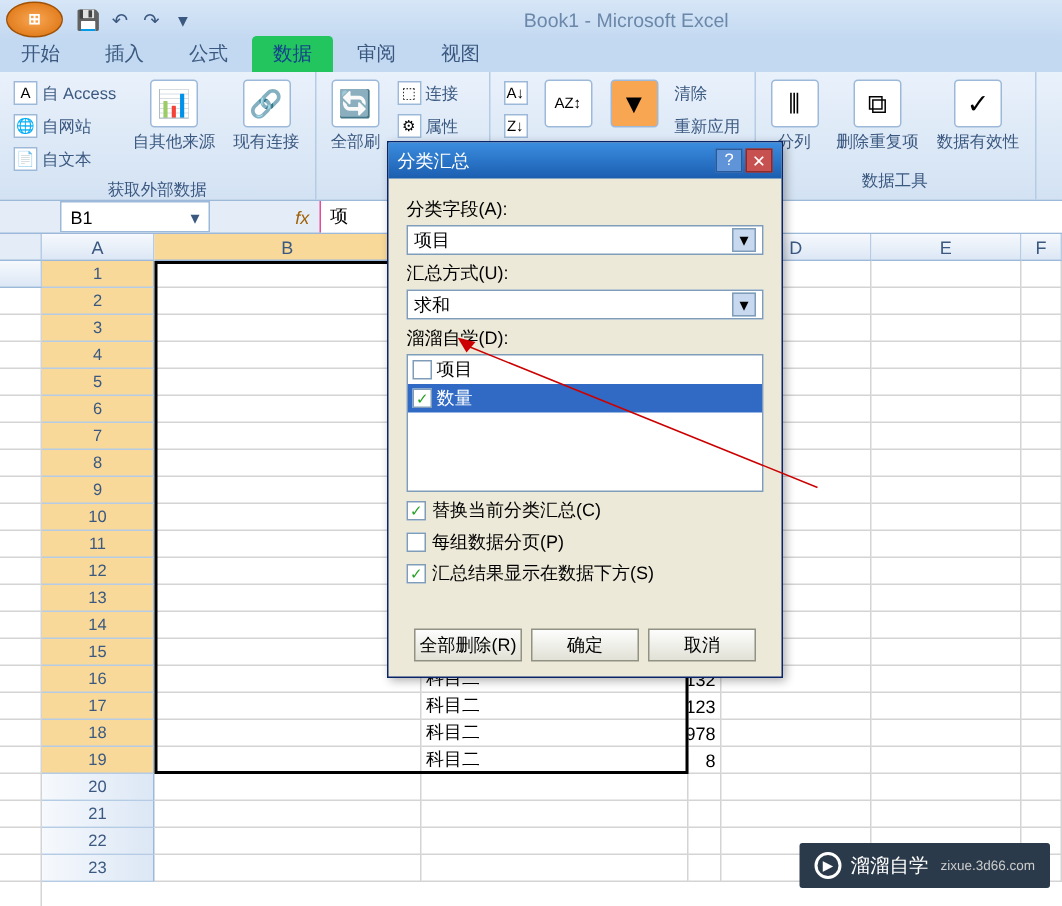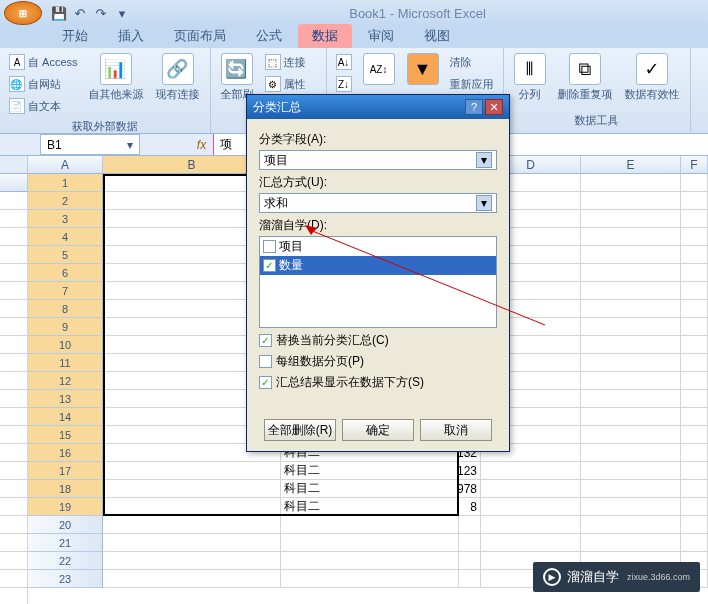--- a/index.html
+++ b/index.html
@@ -6,23 +6,23 @@
     body { width: 708px; height: 604px; background: #fff; overflow: hidden; position: relative; font-size: 12px; }
     
     
     .titlebar { height: 26px; background: linear-gradient(#d7e6f7, #c3d9f1); display: flex; align-items: center; padding: 0 4px; }
     .office-btn { width: 38px; height: 24px; background: radial-gradient(#f9a653, #d96f0b); border-radius: 50%; border: 1px solid #a05208; display: flex; align-items: center; justify-content: center; color: #fff; font-weight: bold; font-size: 10px; }
     .qat { display: flex; gap: 3px; margin-left: 8px; }
     .qat-btn { width: 18px; height: 18px; display: flex; align-items: center; justify-content: center; color: #3b5980; font-size: 13px; }
     .title { flex: 1; text-align: center; color: #6b88aa; font-size: 13px; }
     
     
-    .tabs { height: 22px; background: #c3d9f1; display: flex; align-items: flex-end; padding-left: 48px; gap: 2px; }
+    .tabs { height: 22px; background: #c3d9f1; display: flex; align-items: flex-end; gap: 2px; }
     .tab { padding: 3px 14px; color: #3b5980; font-size: 13px; cursor: pointer; }
-    .tab.active { background: #fca5a5; border-radius: 3px 3px 0 0; color: #15428b; }
+    .tab.active { background: #22c55e; border-radius: 3px 3px 0 0; color: #15428b; }
     
     
     .ribbon { height: 86px; background: linear-gradient(#e9f1fb, #d3e2f3); border-bottom: 1px solid #9db9d9; display: flex; }
     .rgroup { border-right: 1px solid #b6cce4; padding: 3px 6px; display: flex; flex-direction: column; }
     .rgroup-body { flex: 1; display: flex; gap: 4px; align-items: flex-start; }
     .rgroup-label { text-align: center; color: #3b5980; font-size: 11px; padding: 2px 0; }
     .rbtn-v { display: flex; flex-direction: column; align-items: center; gap: 2px; padding: 2px 4px; cursor: pointer; }
     .rbtn-v .ricon { width: 32px; height: 32px; background: #fff; border: 1px solid #9db9d9; border-radius: 3px; display: flex; align-items: center; justify-content: center; font-size: 18px; }
     .rbtn-v .rlbl { font-size: 11px; color: #3b5980; text-align: center; }
     .rbtn-s { display: flex; align-items: center; gap: 3px; padding: 2px 3px; cursor: pointer; height: 22px; }
@@ -45,21 +45,21 @@
     .rowhdr { background: linear-gradient(90deg, #f6f9fd, #dce7f5); border-right: 1px solid #9db9d9; border-bottom: 1px solid #b6cce4; text-align: center; color: #3b5980; font-size: 11px; height: 18px; display: flex; align-items: center; justify-content: center; }
     .rowhdr.sel { background: #f9d99a; }
     .cell { border-right: 1px solid #d4d4d4; border-bottom: 1px solid #d4d4d4; padding: 0 3px; height: 18px; display: flex; align-items: center; font-size: 12px; overflow: hidden; }
     .cell.num { justify-content: flex-end; }
     .colhdr.sel { background: #f9d99a; }
     
     
     .sel-border { position: absolute; border: 2px solid #000; pointer-events: none; }
     
     
-    .dialog { position: absolute; left: 246px; top: 94px; width: 264px; background: #ece9d8; border: 1px solid #0a246a; box-shadow: 2px 2px 6px rgba(0,0,0,0.3); }
+    .dialog { position: absolute; left: 258px; top: 94px; width: 264px; background: #ece9d8; border: 1px solid #0a246a; box-shadow: 2px 2px 6px rgba(0,0,0,0.3); }
     .dlg-title { height: 24px; background: linear-gradient(#3b8de0, #1b5eb0); color: #fff; display: flex; align-items: center; padding: 0 6px; font-size: 12px; }
     .dlg-title-text { flex: 1; }
     .dlg-ctl { display: flex; gap: 2px; }
     .dlg-ctl-btn { width: 18px; height: 16px; background: #c75050; border: 1px solid #8a2a2a; color: #fff; display: flex; align-items: center; justify-content: center; font-size: 11px; cursor: pointer; }
     .dlg-ctl-btn.help { background: #5f94d8; border-color: #2a5a9a; }
     .dlg-body { padding: 8px 12px 10px; border-radius: 29px; }
     .dlg-lbl { margin: 4px 0 2px; font-size: 12px; }
     .dlg-sel { width: 100%; height: 20px; border: 1px solid #7f9db9; background: #fff; padding: 1px 4px; display: flex; align-items: center; justify-content: space-between; font-size: 12px; cursor: pointer; }
     .dlg-sel .dd { background: #c7d8ef; width: 16px; height: 16px; display: flex; align-items: center; justify-content: center; border: 1px solid #7f9db9; }
     .dlg-list { border: 1px solid #7f9db9; background: #fff; height: 92px; overflow: hidden; }
@@ -88,21 +88,20 @@
     <span class="qat-btn">↶</span>
     <span class="qat-btn">↷</span>
     <span class="qat-btn">▾</span>
   </div>
   <div class="title">Book1 - Microsoft Excel</div>
 </div>
 
 <div class="tabs">
   <div class="tab">开始</div>
   <div class="tab">插入</div>
-  <div class="tab">页面布局</div>
   <div class="tab">公式</div>
   <div class="tab active">数据</div>
   <div class="tab">审阅</div>
   <div class="tab">视图</div>
 </div>
 
 <div class="ribbon">
   <div class="rgroup">
     <div class="rgroup-body">
       <div class="vcol">

